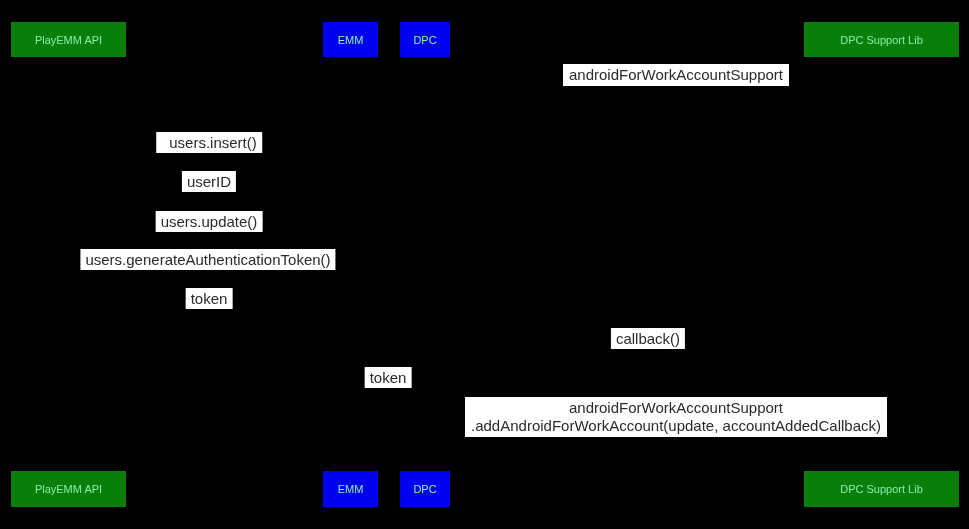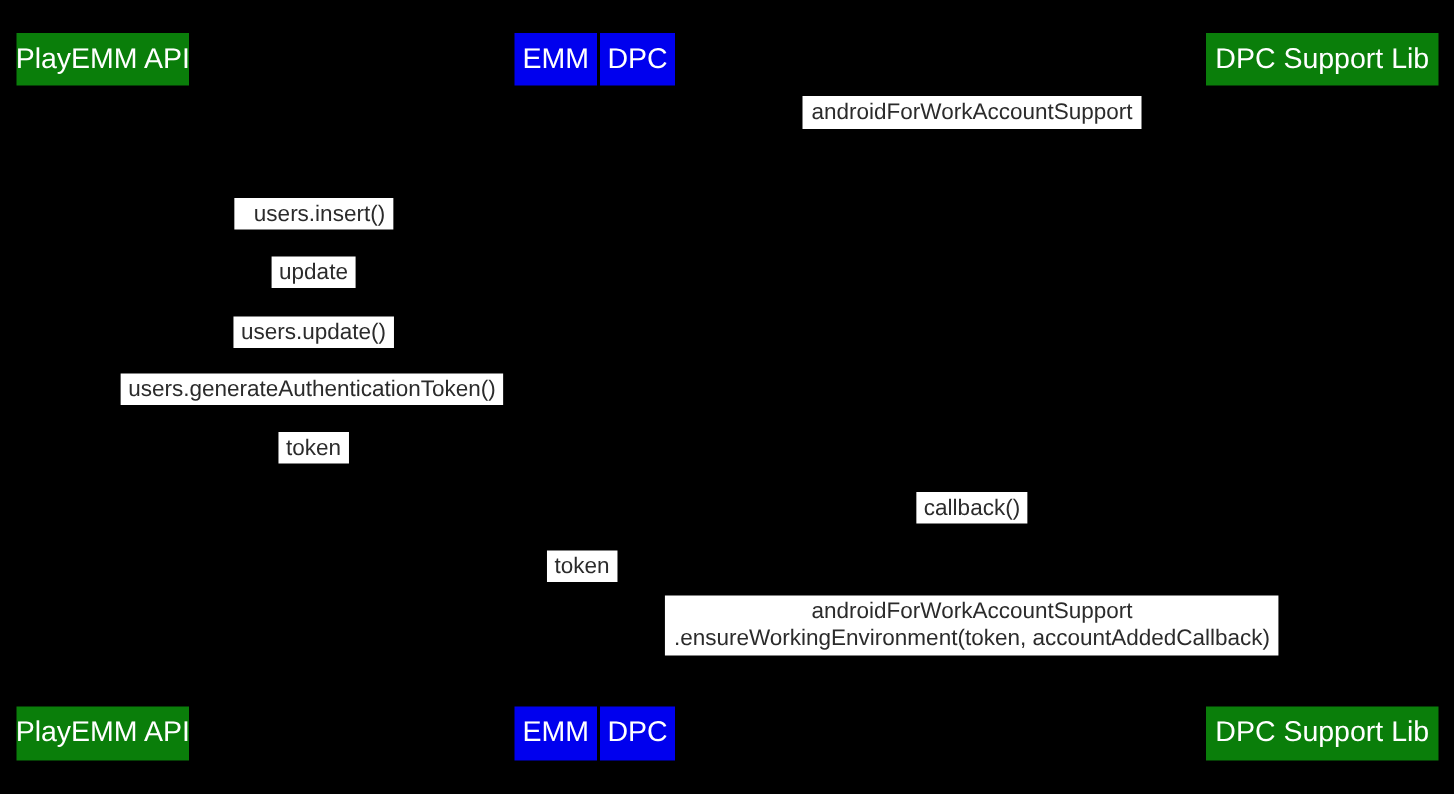--- a/index.html
+++ b/index.html
@@ -15,48 +15,48 @@
     overflow: hidden;
     font-family: "Liberation Sans", sans-serif;
   }
   
   .actor {
     position: absolute;
     height: 35px;
     display: flex;
     align-items: center;
     justify-content: center;
-    color: #ffffff;
-    font-size: 19px;
+    color: #86efac;
+    font-size: 11px;
     white-space: nowrap;
   }
   .actor.green { background: #0a7e0a; }
   .actor.blue  { background: #0000ee; }
 
   .a-playemm { left: 11px;  width: 115px; }
-  .a-emm     { left: 323px; width: 55px; margin-left: 20px;  }
+  .a-emm     { left: 323px; width: 55px;  }
   .a-dpc     { left: 400px; width: 50px;  }
   .a-dpclib  { left: 804px; width: 155px; }
 
   .row-top    { top: 22px;  }
   .row-bottom { top: 471px; height: 36px; }
 
   
   .msg {
     position: absolute;
     transform: translateX(-50%);
     background: #ffffff;
     color: #2b2b2b;
     font-size: 15px;
     line-height: 17px;
     padding: 2px 5px;
     text-align: center;
     white-space: nowrap;
   }
-  .msg.two-line { line-height: 18px; padding: 2px 6px; }
+  .msg.two-line { line-height: 18px; padding: 2px 6px; margin-left: 28px; }
 
   .m-ensure      { left: 648px; top: 64px;  }
   .m-insert      { left: 209px; top: 132px; padding-left: 13px; }
   .m-userid      { left: 209px; top: 171px; }
   .m-update      { left: 209px; top: 211px; }
   .m-gentoken    { left: 208px; top: 249px; }
   .m-token-resp  { left: 209px; top: 288px; }
   .m-callback    { left: 648px; top: 328px; }
   .m-token-fwd   { left: 388px; top: 367px; }
   .m-addaccount  { left: 648px; top: 397px; }
@@ -70,35 +70,35 @@
   <div class="actor blue a-emm row-top">EMM</div>
   <div class="actor blue a-dpc row-top">DPC</div>
   <div class="actor green a-dpclib row-top">DPC Support Lib</div>
 
   <div class="msg two-line m-ensure">
     <div>androidForWorkAccountSupport</div>
   </div>
 
   <div class="msg m-insert">users.insert()</div>
 
-  <div class="msg m-userid">update</div>
+  <div class="msg m-userid">userID</div>
 
   <div class="msg m-update">users.update()</div>
 
   <div class="msg m-gentoken">users.generateAuthenticationToken()</div>
 
   <div class="msg m-token-resp">token</div>
 
   <div class="msg m-callback">callback()</div>
 
   <div class="msg m-token-fwd">token</div>
 
   <div class="msg two-line m-addaccount">
     <div>androidForWorkAccountSupport</div>
-    <div>.ensureWorkingEnvironment(token, accountAddedCallback)</div>
+    <div>.addAndroidForWorkAccount(update, accountAddedCallback)</div>
   </div>
 
   <div class="actor green a-playemm row-bottom">PlayEMM API</div>
   <div class="actor blue a-emm row-bottom">EMM</div>
   <div class="actor blue a-dpc row-bottom">DPC</div>
   <div class="actor green a-dpclib row-bottom">DPC Support Lib</div>
 
 </div>
 
 </body></html>

